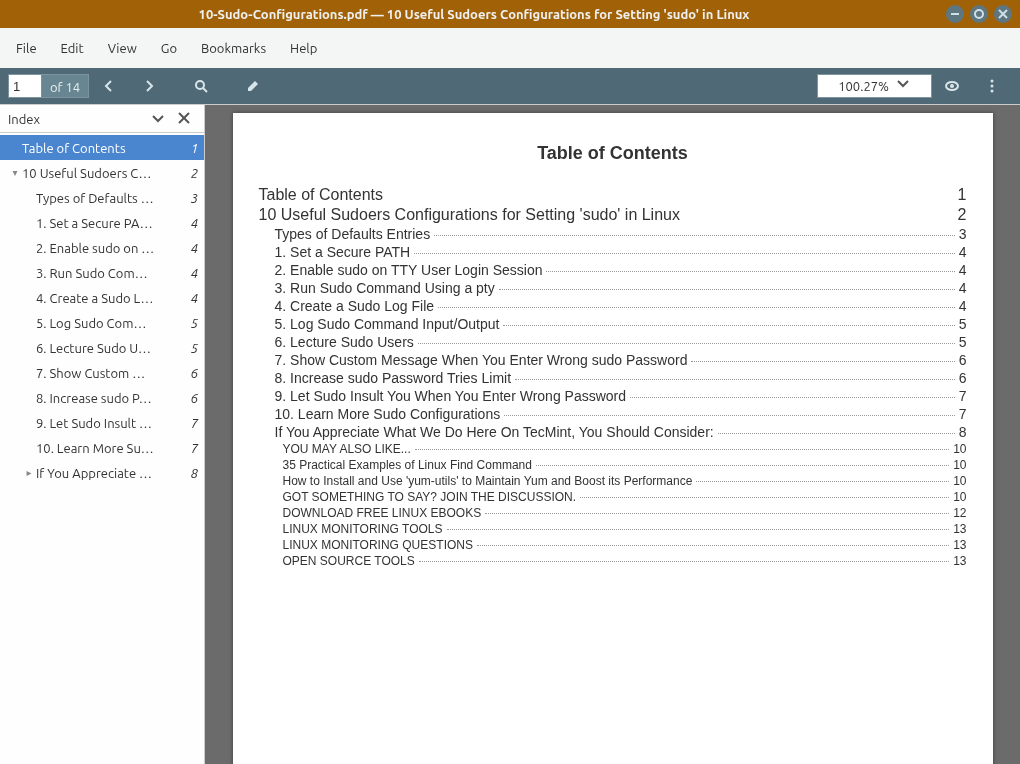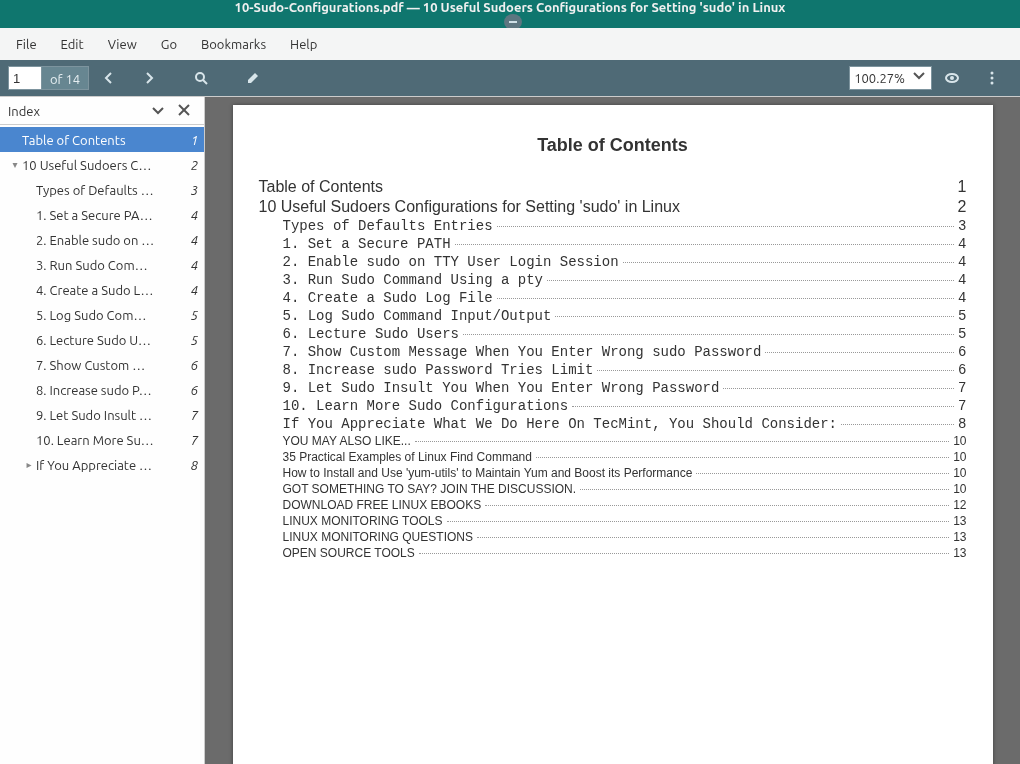--- a/index.html
+++ b/index.html
@@ -1,30 +1,30 @@
 <!DOCTYPE html>
 <html><head>
 <meta charset="utf-8">
 <style>
   * { box-sizing: border-box; margin: 0; padding: 0; }
   body { font-family: "Segoe UI", "Ubuntu", sans-serif; font-size: 13px; color: #333; background: #fff; width: 1020px; height: 764px; overflow: hidden; display: flex; flex-direction: column; }
 
-  .titlebar { background: #0f766e; height: 28px; display: flex; align-items: center; padding: 0 8px; color: #eee; flex-direction: column; }
+  .titlebar { background: #a16207; height: 28px; display: flex; align-items: center; padding: 0 8px; color: #eee; }
   .titlebar .title { flex: 1; text-align: center; font-weight: bold; font-size: 13px; color: #f0f0f0; }
   .titlebar .winbtn { width: 18px; height: 18px; border-radius: 50%; background: #5d7680; margin-left: 6px; display: flex; align-items: center; justify-content: center; color: #cfe0e6; font-size: 12px; }
 
-  .menubar { background: #f4f5f5; height: 32px; display: flex; align-items: center; padding: 0 6px; gap: 4px; }
+  .menubar { background: #f4f5f5; height: 40px; display: flex; align-items: center; padding: 0 6px; gap: 4px; }
   .menubar .item { padding: 4px 10px; color: #333; }
 
   .toolbar { background: #4f6a76; height: 36px; display: flex; align-items: center; padding: 0 8px; color: #eee; }
   .toolbar .pageinput { width: 34px; height: 24px; border: 1px solid #7d949e; background: #fff; color: #333; padding: 0 4px; font-size: 13px; }
   .toolbar .pagecount { background: #678691; height: 24px; line-height: 24px; padding: 0 8px; margin-right: 0; color: #e6eef1; border: 1px solid #7d949e; border-left: none; }
   .toolbar-btn { width: 32px; height: 28px; display: flex; align-items: center; justify-content: center; margin: 0 4px; color: #d8e5ea; }
   .toolbar .spacer { flex: 1; }
-  .toolbar .zoombox { background: #fff; color: #333; height: 24px; line-height: 24px; padding: 0 4px; border: 1px solid #7d949e; display: flex; align-items: center; gap: 6px; }
+  .toolbar .zoombox { background: #fff; color: #333; height: 24px; line-height: 24px; padding: 0 20px; border: 1px solid #7d949e; display: flex; align-items: center; gap: 6px; }
 
   .body { flex: 1; display: flex; overflow: hidden; border-top: 1px solid #ccc; }
 
   .sidebar { width: 205px; border-right: 1px solid #ccc; display: flex; flex-direction: column; background: #fefefe; }
   .sidebar-header { height: 28px; display: flex; align-items: center; padding: 0 8px; border-bottom: 1px solid #ccc; }
   .sidebar-header .label { flex: 1; font-size: 13px; }
   .sidebar-list { flex: 1; overflow: auto; padding: 2px 0; }
   .srow { display: flex; align-items: center; height: 25px; padding: 0 6px; font-size: 13px; cursor: pointer; }
   .srow.selected { background: #4a86cf; color: #fff; }
   .srow .expander { width: 14px; color: #888; font-size: 10px; text-align: center; }
@@ -36,21 +36,21 @@
 
   .doc-area { flex: 1; background: #6b6b6b; display: flex; justify-content: center; overflow: auto; padding: 8px; }
   .page { background: #fff; width: 760px; min-height: 720px; padding: 30px 26px; box-shadow: 0 0 4px rgba(0,0,0,0.4); }
   .page h1 { text-align: center; font-size: 18px; font-weight: bold; margin-bottom: 22px; font-family: Arial, sans-serif; }
   .toc-line { display: flex; align-items: baseline; font-family: Arial, sans-serif; margin: 2px 0; }
   .toc-line .t { white-space: nowrap; }
   .toc-line .dots { flex: 1; border-bottom: 1px dotted #999; margin: 0 4px; position: relative; top: -3px; }
   .toc-line.nodots .dots { border-bottom: none; }
   .toc-line .p { white-space: nowrap; }
   .lvl0 { font-size: 16px; margin-left: 0; }
-  .lvl1 { font-size: 14px; margin-left: 24px; font-family: Liberation Mono, monospace; }
+  .lvl1 { font-size: 14px; margin-left: 16px; }
   .lvl2 { font-size: 12px; margin-left: 24px; }
 
   svg { width: 16px; height: 16px; }
 </style>
 </head>
 <body>
 
 <div class="titlebar">
   <div class="title">10-Sudo-Configurations.pdf — 10 Useful Sudoers Configurations for Setting 'sudo' in Linux</div>
   <div class="winbtn">

